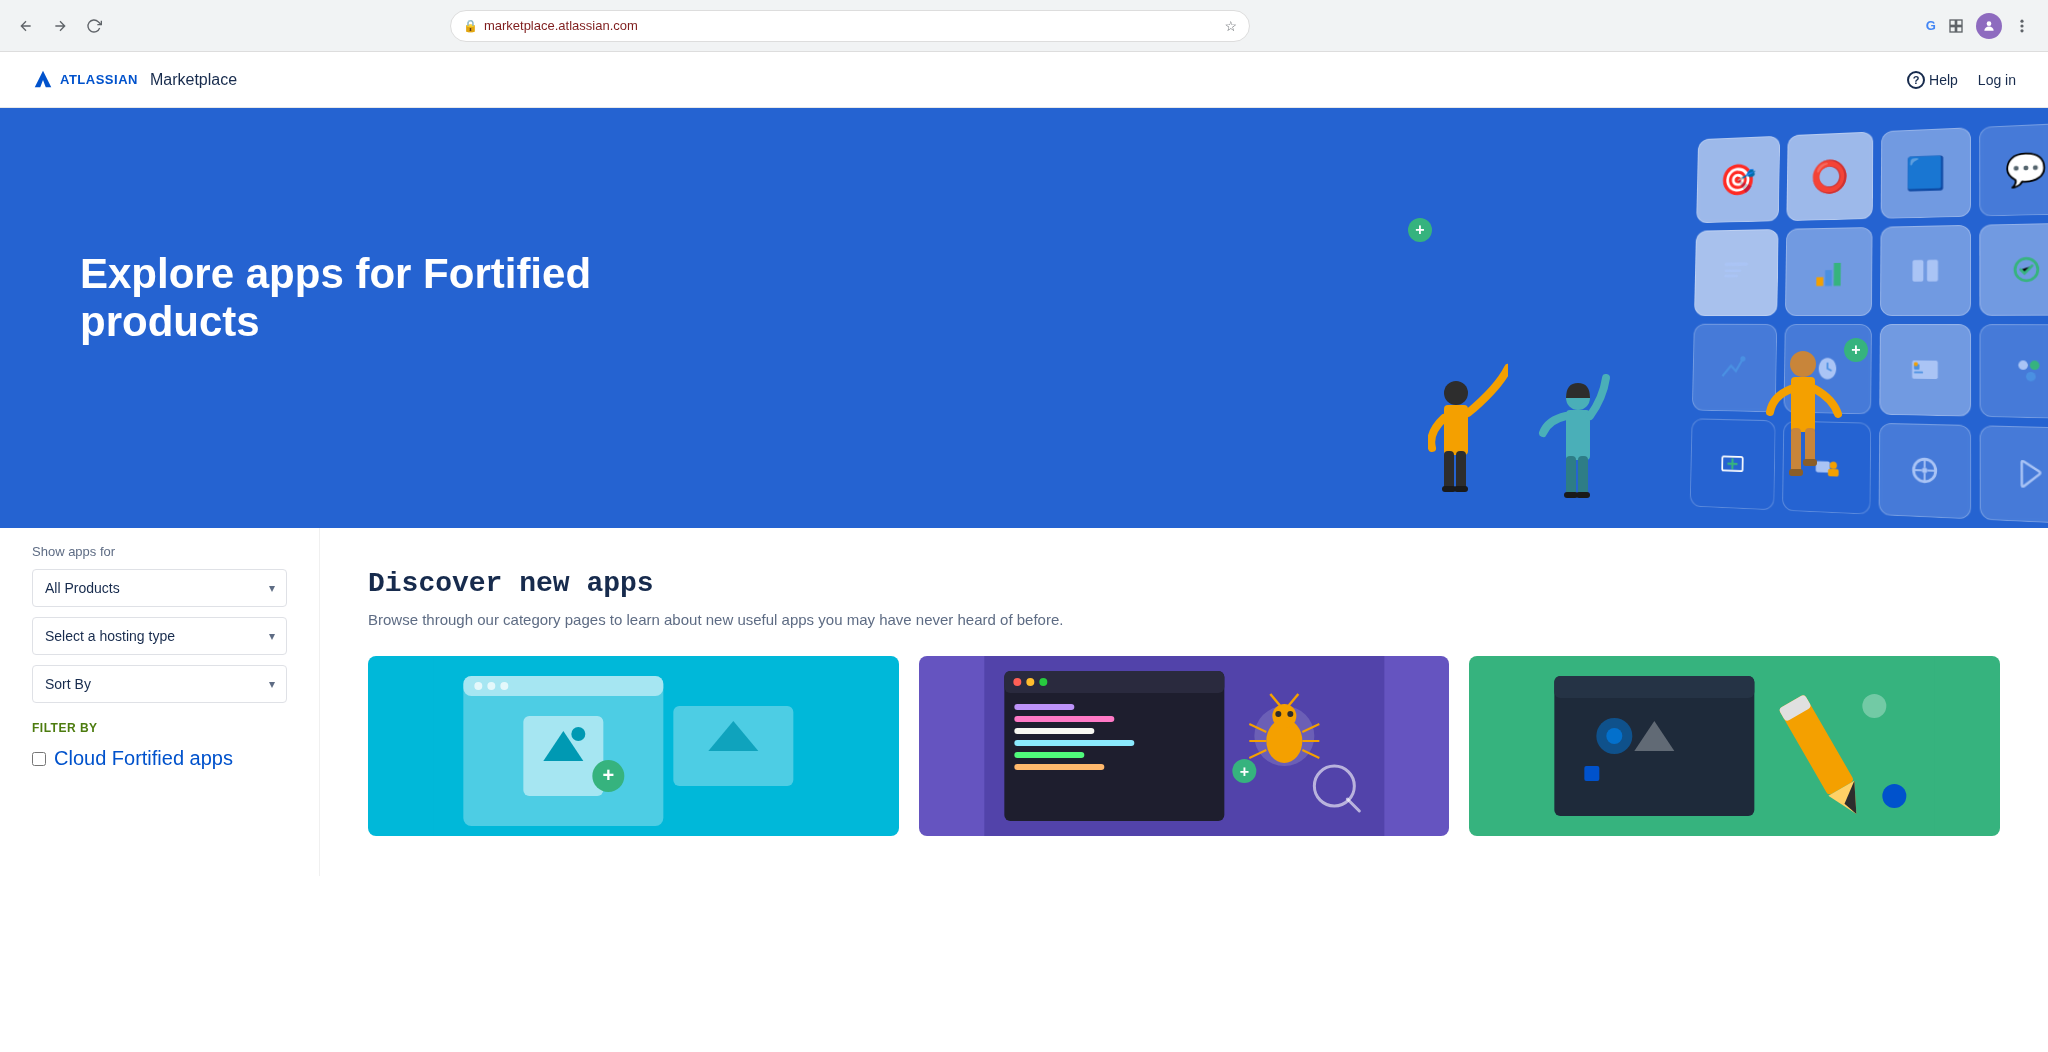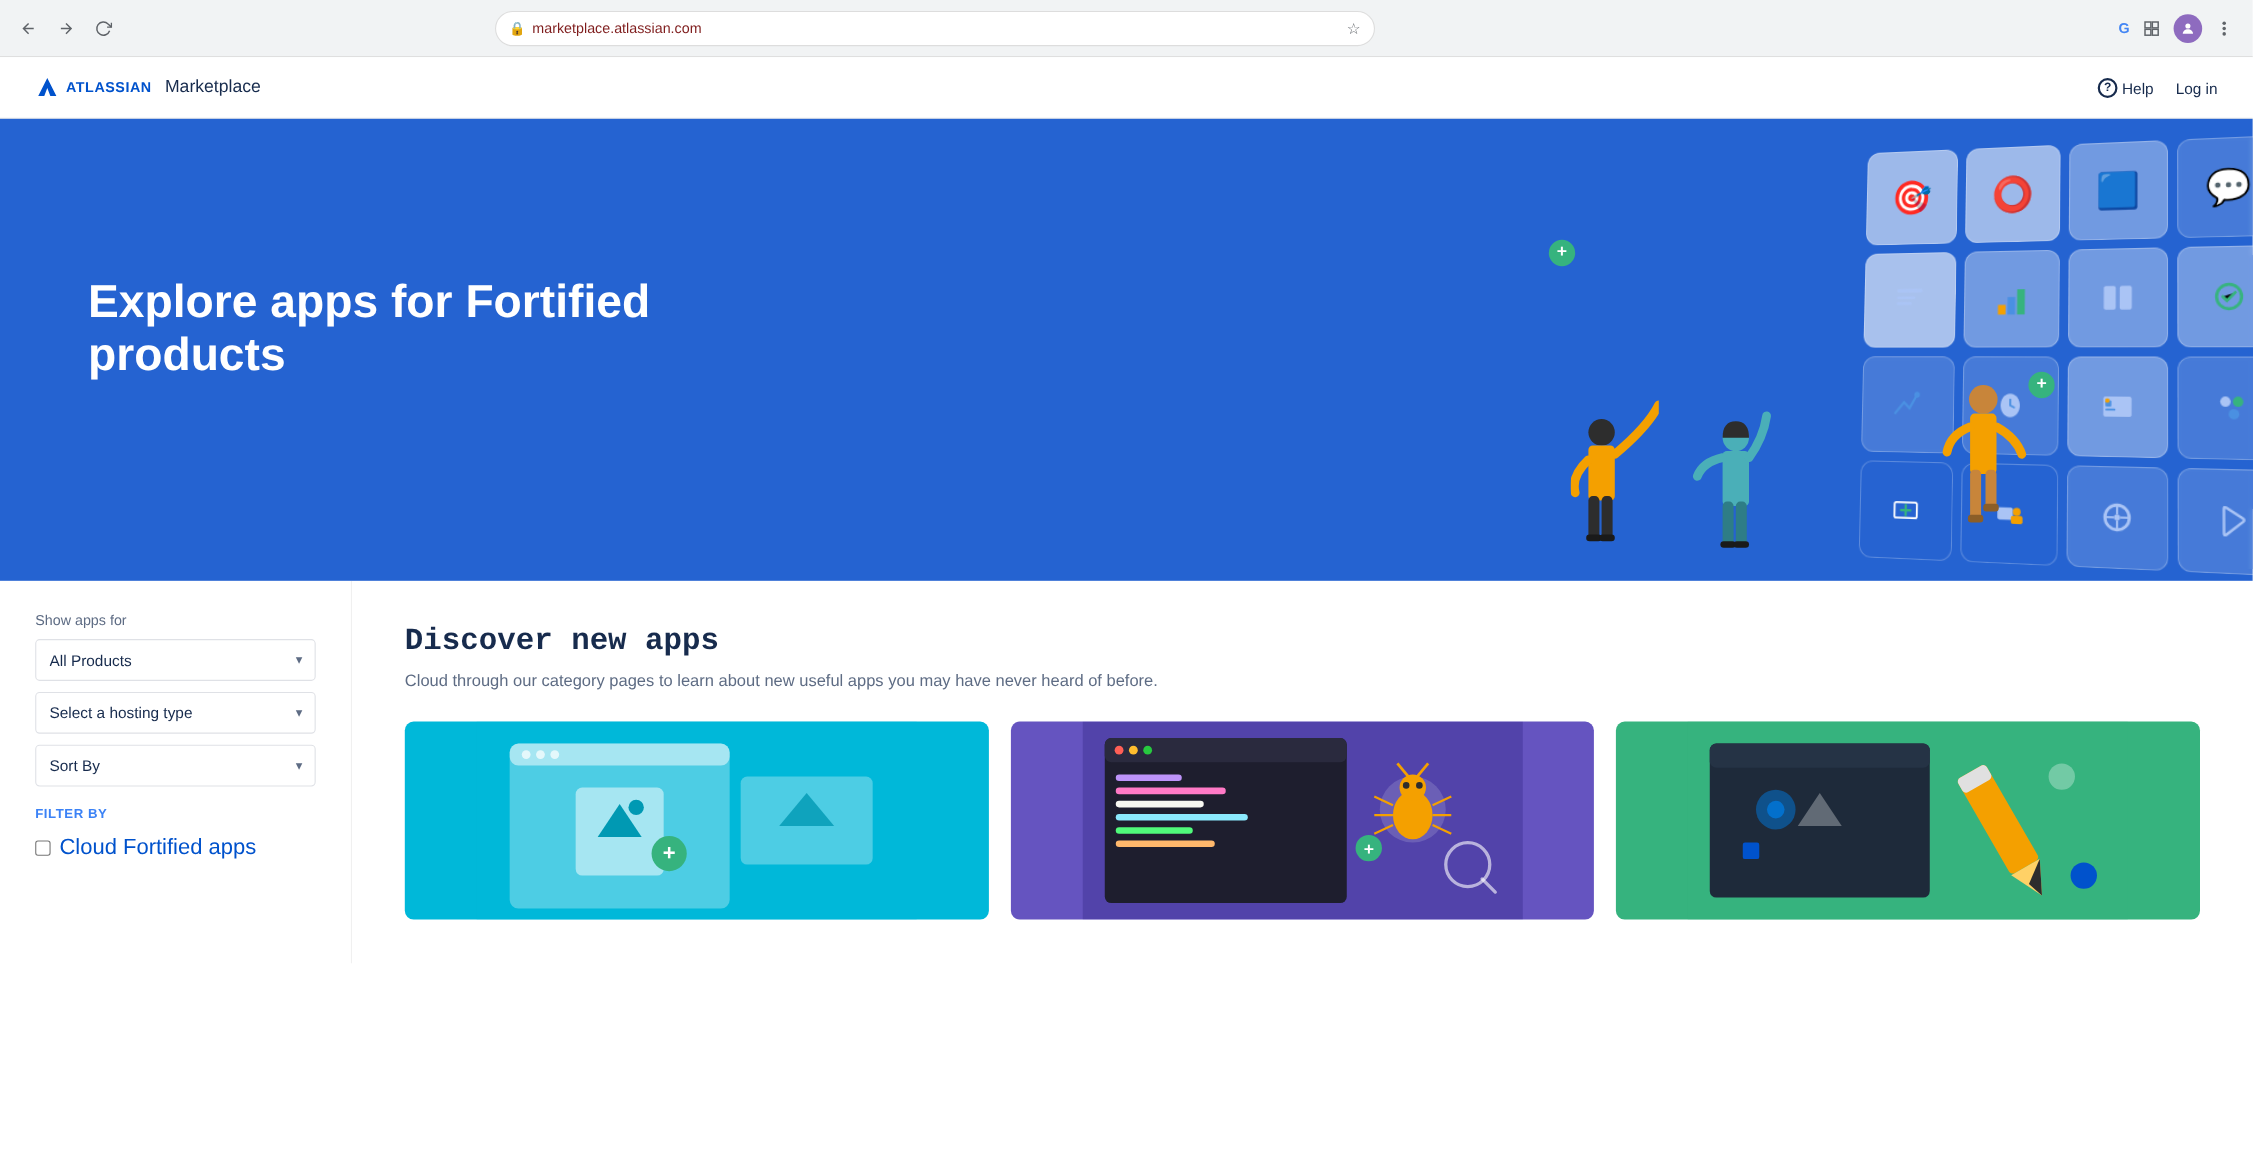--- a/index.html
+++ b/index.html
@@ -190,21 +190,21 @@
     
     .main-content {
       display: flex;
       background: #fff;
     }
 
     
     .sidebar {
       width: 320px;
       flex-shrink: 0;
-      padding: 28px 32px 32px 32px;
+      padding: 16px 32px 32px 32px;
       border-right: 1px solid #f0f0f0;
     }
     .sidebar-label {
       font-size: 13px;
       color: #5e6c84;
       margin-bottom: 10px;
     }
     .dropdown-wrapper {
       position: relative;
       margin-bottom: 10px;
@@ -227,21 +227,21 @@
       right: 12px;
       top: 50%;
       transform: translateY(-50%);
       pointer-events: none;
       color: #5e6c84;
       font-size: 12px;
     }
     .filter-by-label {
       font-size: 12px;
       font-weight: 700;
-      color: #3b82f6;
+      color: #4d7c0f;
       letter-spacing: 0.5px;
       text-transform: uppercase;
       margin-top: 18px;
       margin-bottom: 12px;
     }
     .filter-checkbox {
       display: flex;
       align-items: center;
       gap: 8px;
     }
@@ -556,21 +556,21 @@
     <p class="filter-by-label">FILTER BY</p>
 
     <div class="filter-checkbox">
       <input type="checkbox" id="cf-check" style="">
       <label class="filter-checkbox-label" for="cf-check">Cloud Fortified apps</label>
     </div>
   </div>
 
   <div class="content-main">
     <h2 class="discover-title">Discover new apps</h2>
-    <p class="discover-subtitle">Cloud through our category pages to learn about new useful apps you may have never heard of before.</p>
+    <p class="discover-subtitle">Browse through our category pages to learn about new useful apps you may have never heard of before.</p>
 
     <div class="category-cards">
 
       <div class="category-card category-card-1">
         <svg viewBox="0 0 400 180" width="100%" height="100%">
 
           <rect width="400" height="180" fill="#00b8d9"></rect>
 
           <rect x="30" y="20" width="200" height="150" rx="8" fill="rgba(255,255,255,0.3)"></rect>
           <rect x="30" y="20" width="200" height="20" rx="8" fill="rgba(255,255,255,0.5)"></rect>

